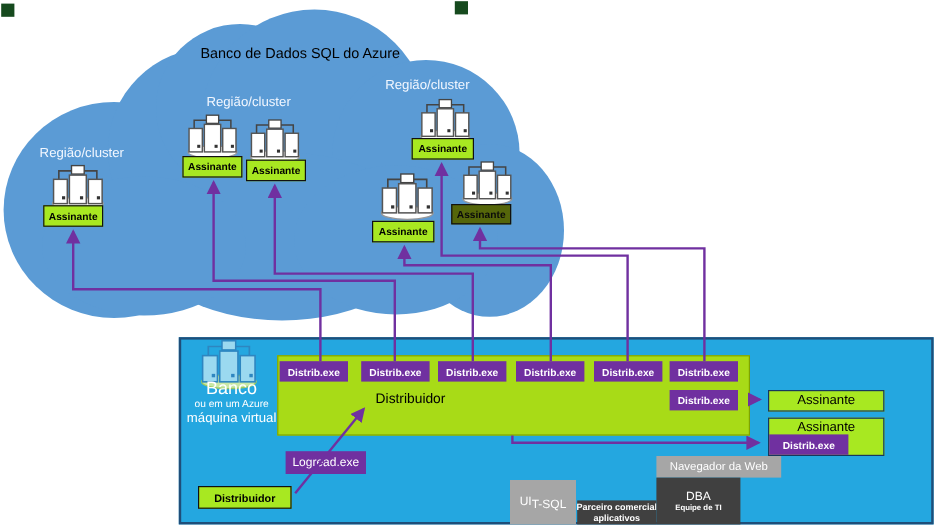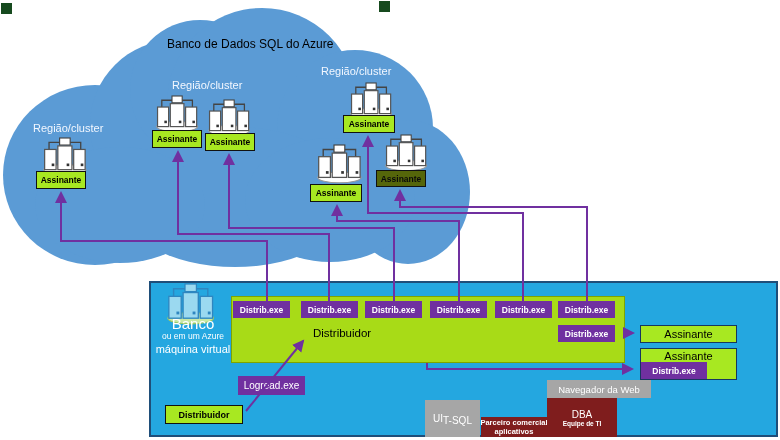--- a/index.html
+++ b/index.html
@@ -11,21 +11,21 @@
   .sub-box{background:#a8e821;border:1px solid #111;color:#000;
            font-size:8.5px;font-weight:bold;display:flex;align-items:center;
            justify-content:center;white-space:nowrap;}
   .sub-box.dark{background:#55660a;color:#0a0a0a;}
   .panel{background:#24a7e0;border:2px solid #1f4e79;}
   .greenbox{background:#a8db17;border:1px solid #7fa400;}
   .purple-box{background:#7030a0;color:#fff;font-size:8.5px;font-weight:bold;
               display:flex;align-items:center;justify-content:center;white-space:nowrap;}
   .gray-box{background:#a6a6a6;color:#fff;display:flex;align-items:center;
             justify-content:center;white-space:nowrap;}
-  .blue-box{background:#7f1d1d;color:#fff;display:flex;flex-direction:column;
+  .blue-box{background:#404040;color:#fff;display:flex;flex-direction:column;
             align-items:center;justify-content:center;white-space:nowrap;}
   .rsub{background:#a8e821;border:1px solid #17375e;color:#000;font-size:11px;}
   .title{font-size:12px;color:#000;white-space:nowrap;}
 </style>
 </head>
 <body>
 
 <div id="stage">
 
   <svg width="780" height="440">

